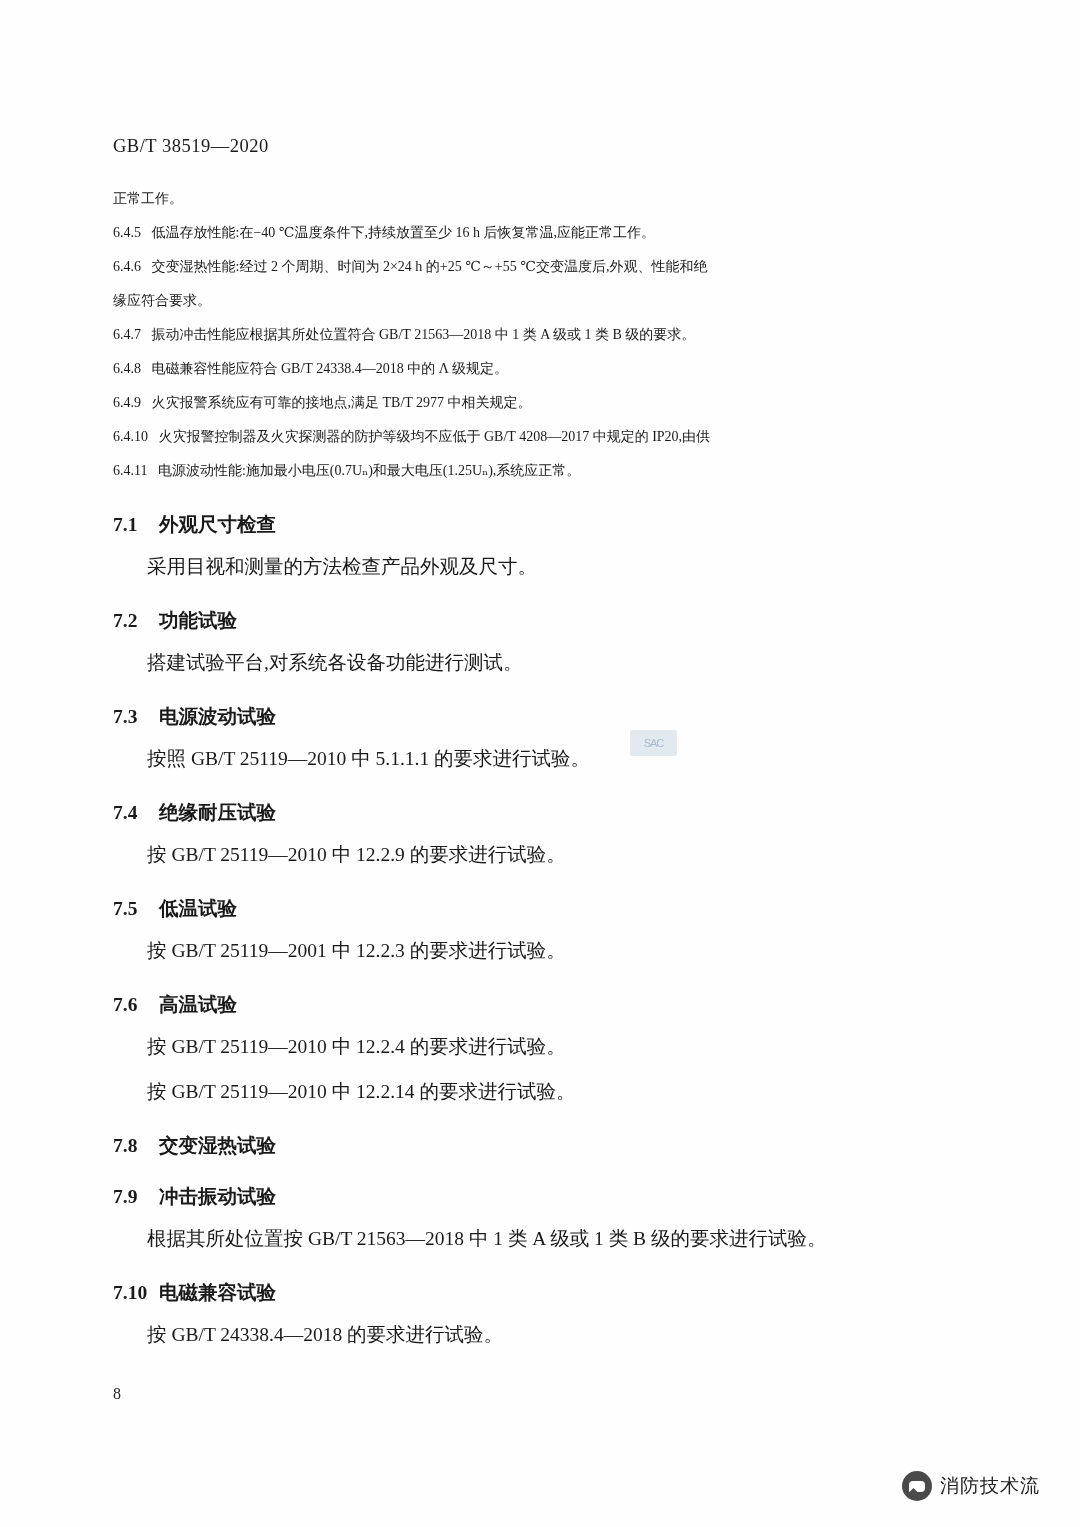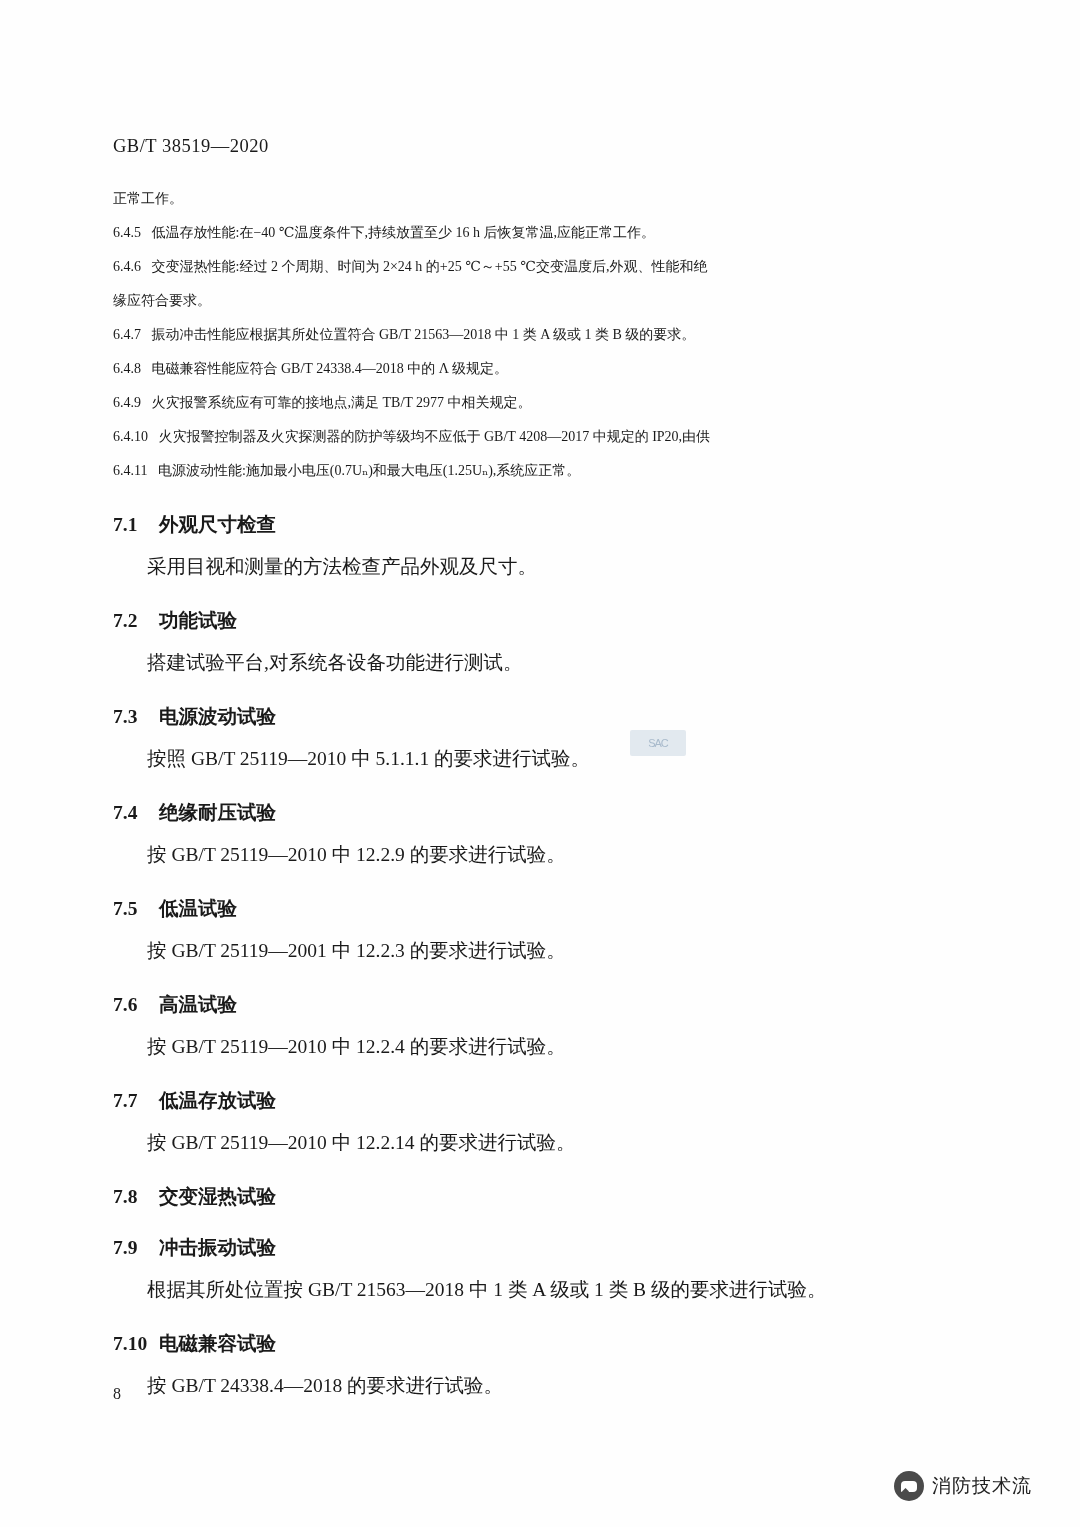--- a/index.html
+++ b/index.html
@@ -80,36 +80,36 @@
     left: 113px;
     top: 1385px;
     font-size: 16px;
     font-family: "Liberation Serif", serif;
     color: #222;
   }
   .watermark {
     position: absolute;
     left: 630px;
     top: 730px;
-    width: 56px;
+    width: 47px;
     height: 26px;
     background: #dfe7ee;
     color: #9fb3c6;
     font-size: 11px;
     font-family: "Liberation Sans", sans-serif;
     display: flex;
     align-items: center;
     justify-content: center;
     letter-spacing: -1px;
     border-radius: 2px;
     opacity: 0.9;
   }
   .footer-brand {
     position: absolute;
-    right: 48px;
+    right: 40px;
     bottom: 26px;
     display: flex;
     align-items: center;
     gap: 8px;
   }
   .footer-logo {
     width: 30px;
     height: 30px;
     border-radius: 50%;
     background: #4a4a4a;
@@ -203,23 +203,20 @@
     <div class="sub-title">
       <span class="sub-no">7.5</span><span>低温试验</span>
     </div>
     <div class="sub-body">按 GB/T 25119—2001 中 12.2.3 的要求进行试验。</div>
 
     <div class="sub-title">
       <span class="sub-no">7.6</span><span>高温试验</span>
     </div>
     <div class="sub-body">按 GB/T 25119—2010 中 12.2.4 的要求进行试验。</div>
 
-    <div class="sub-title">
-      <span class="sub-no">7.7</span><span>低温存放试验</span>
-    </div>
     <div class="sub-body">按 GB/T 25119—2010 中 12.2.14 的要求进行试验。</div>
 
     <div class="sub-title">
       <span class="sub-no">7.8</span><span>交变湿热试验</span>
     </div>
 
     <div class="sub-title">
       <span class="sub-no">7.9</span><span>冲击振动试验</span>
     </div>
     <div class="sub-body">根据其所处位置按 GB/T 21563—2018 中 1 类 A 级或 1 类 B 级的要求进行试验。</div>

